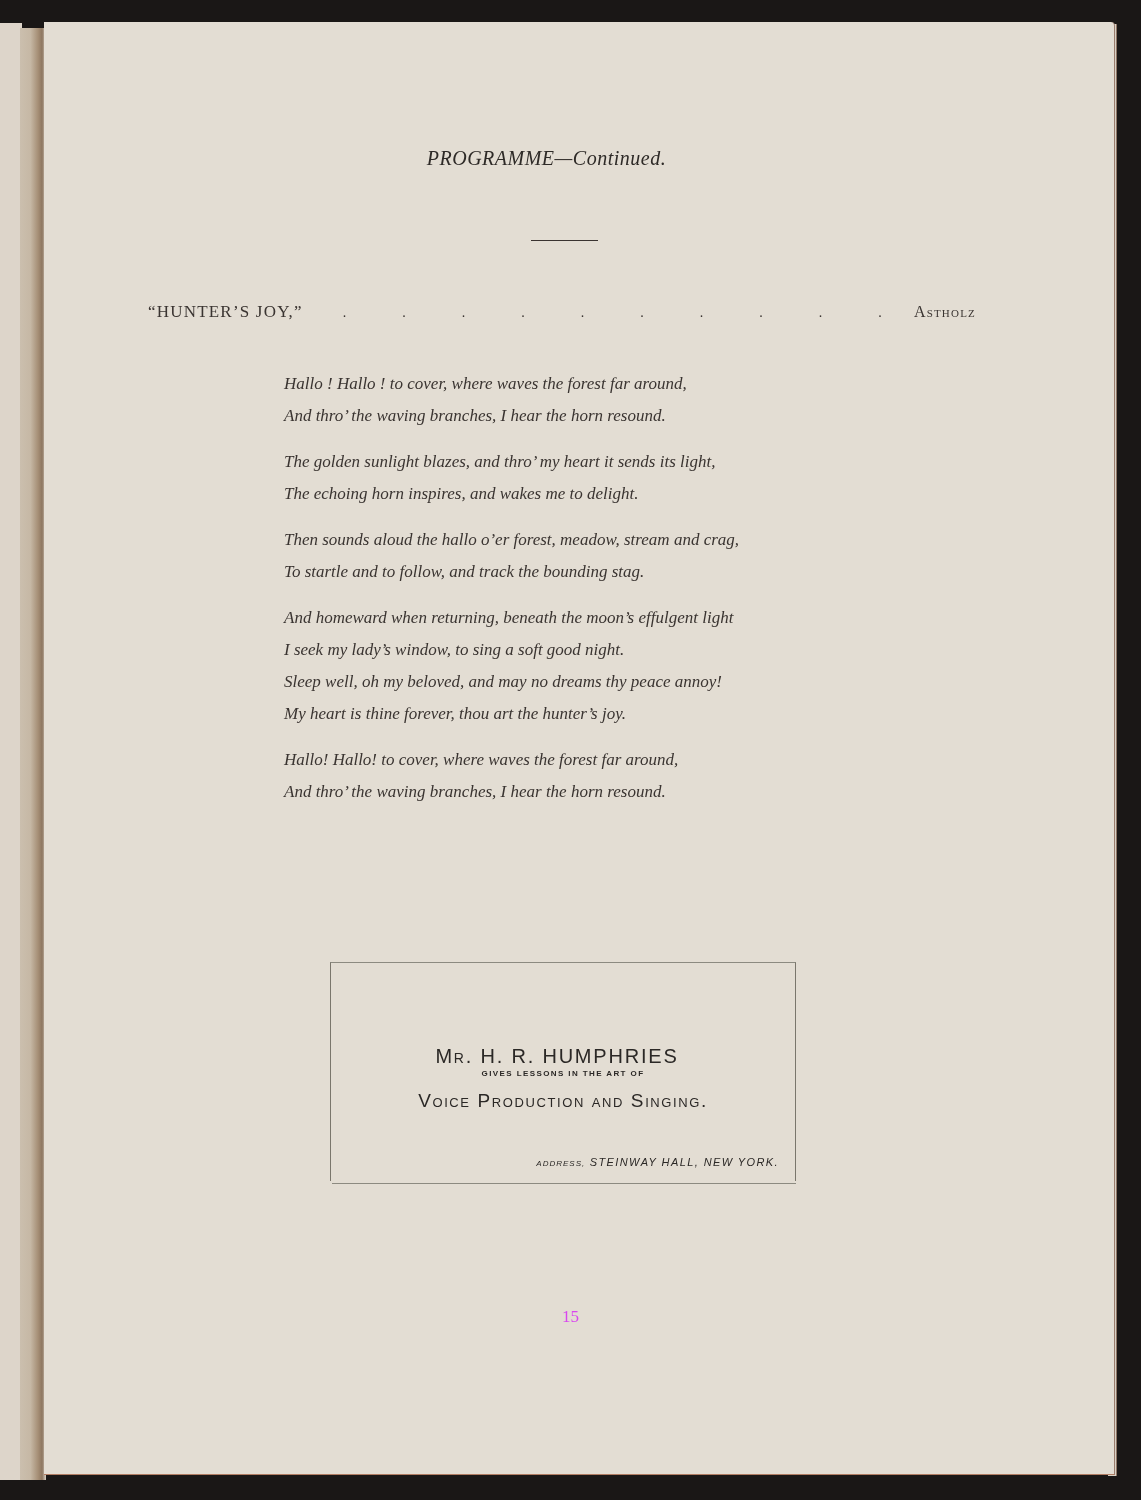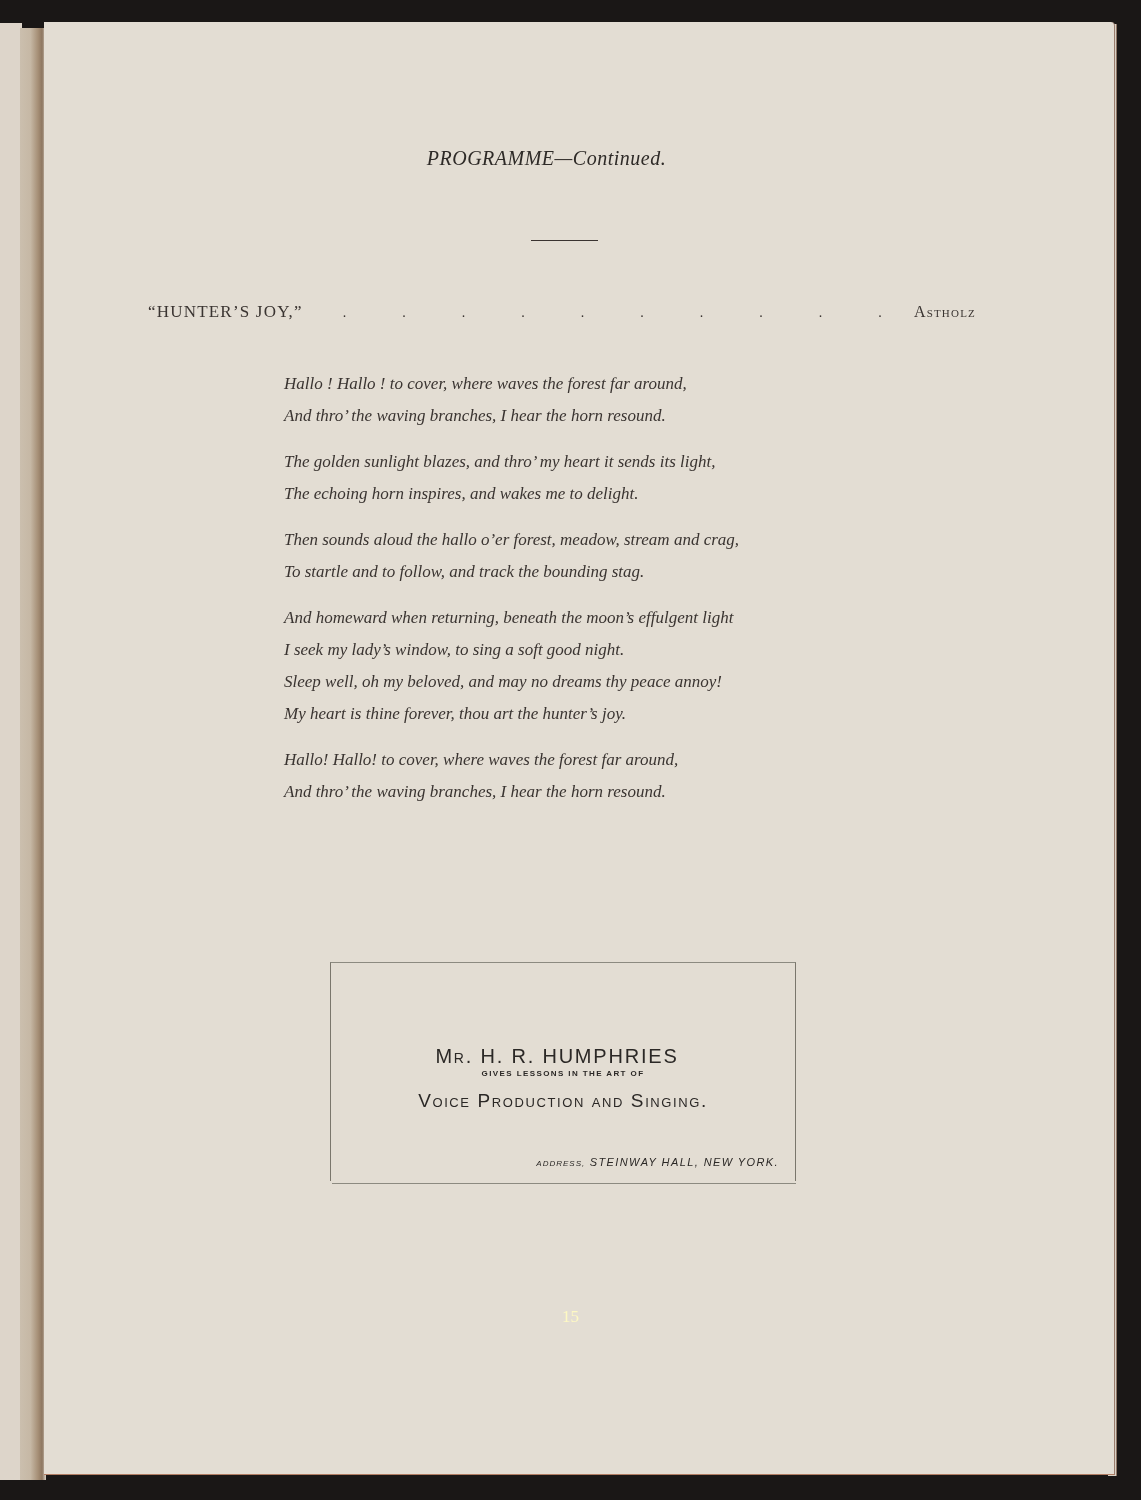--- a/index.html
+++ b/index.html
@@ -185,21 +185,21 @@
       letter-spacing: 1px;
     }
     .page-number {
       position: absolute;
       left: 0;
       width: 1141px;
       top: 1307px;
       text-align: center;
       font-family: "Liberation Serif", serif;
       font-size: 17px;
-      color: #fef9c3;
+      color: #d946ef;
     }
   </style>
 </head>
 <body>
 
 <div class="prev-page"></div>
 <div class="gutter"></div>
 <div class="page-edge"></div>
 
 <div class="page"></div>

